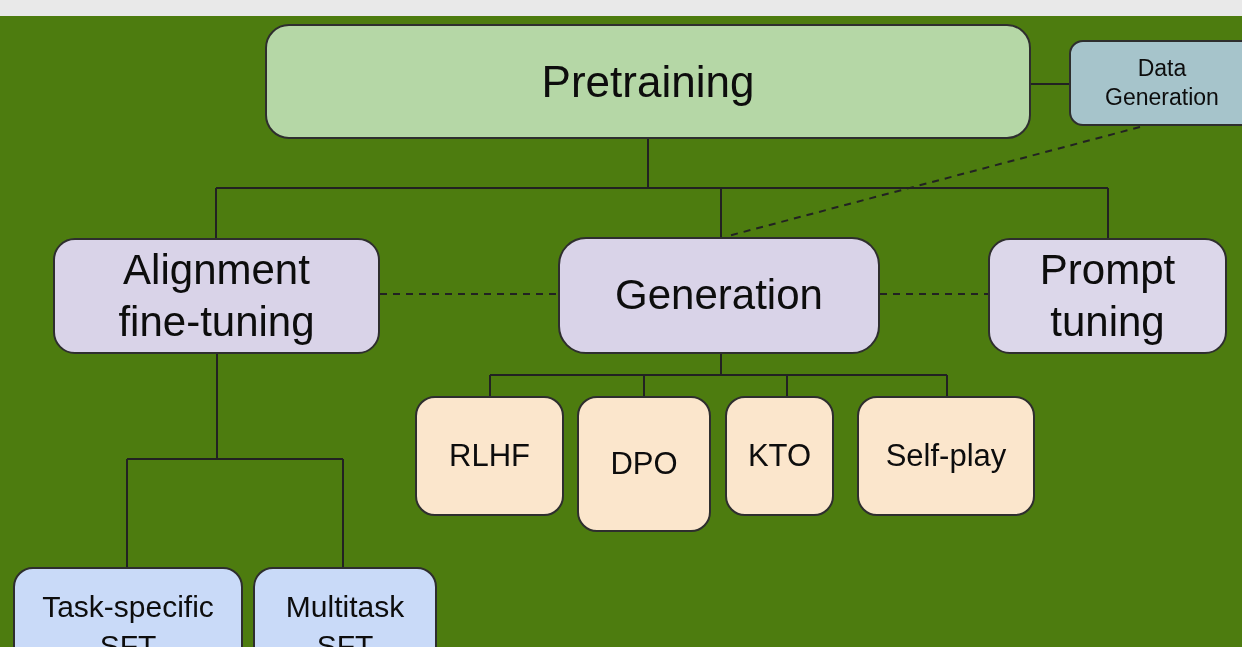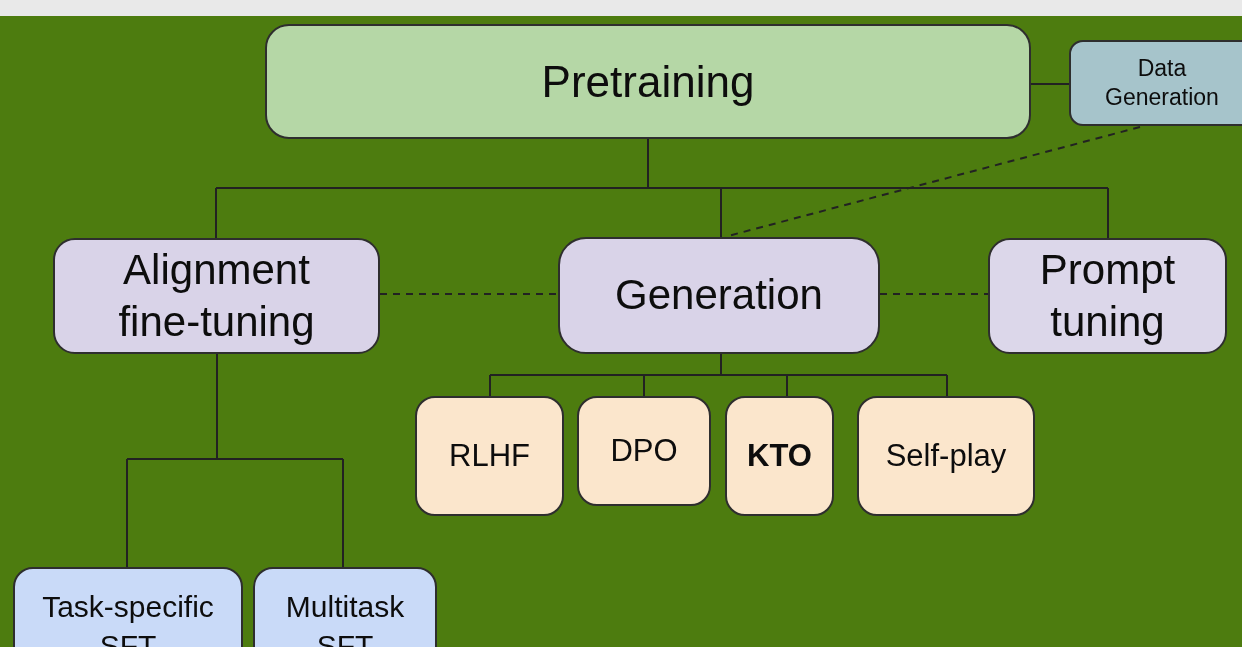--- a/index.html
+++ b/index.html
@@ -63,23 +63,23 @@
   <div class="node node-l2" style="left: 53px; top: 222px; width: 327px; height: 116px; background: rgb(217, 211, 232);">Alignment
 fine-tuning</div>
 
   <div class="node node-l2" style="left: 558px; top: 221px; width: 322px; height: 117px; border-radius: 28px; background: rgb(217, 211, 232);">Generation</div>
 
   <div class="node node-l3" style="left: 415px; top: 380px; width: 149px; height: 120px; background: rgb(251, 230, 204);">RLHF</div>
 
   <div class="node node-l2" style="left: 988px; top: 222px; width: 239px; height: 116px; background: rgb(220, 215, 234);">Prompt
 tuning</div>
 
-  <div class="node node-l3" style="left: 577px; top: 380px; width: 134px; height: 110px; background: rgb(251, 230, 204); text-align: right;">DPO</div>
+  <div class="node node-l3" style="left: 577px; top: 380px; width: 134px; height: 136px; background: rgb(251, 230, 204); text-align: right;">DPO</div>
 
-  <div class="node node-l3" style="left: 725px; top: 380px; width: 109px; height: 120px; background: rgb(251, 230, 204); font-weight: bold;">KTO</div>
+  <div class="node node-l3" style="left: 725px; top: 380px; width: 109px; height: 120px; background: rgb(251, 230, 204);">KTO</div>
 
   <div class="node node-l3" style="left: 857px; top: 380px; width: 178px; height: 120px; background: rgb(251, 230, 204);">Self-play</div>
 
   <div class="node node-l4" style="left: 13px; top: 551px; width: 230px; height: 118px; background: rgb(201, 218, 248);">Task-specific
 SFT</div>
 
   <div class="node node-l4" style="left: 253px; top: 551px; width: 184px; height: 118px; background: rgb(201, 218, 248);">Multitask
 SFT</div>
 
 </div>

